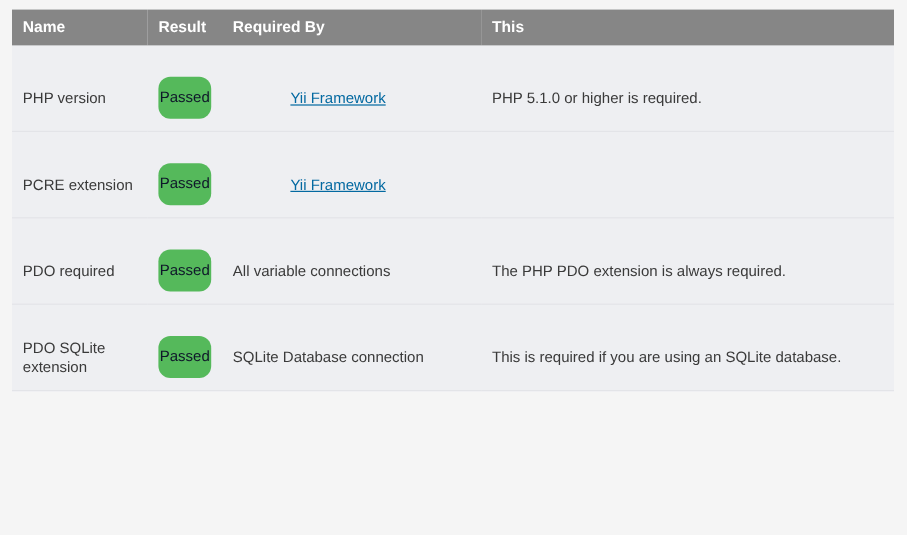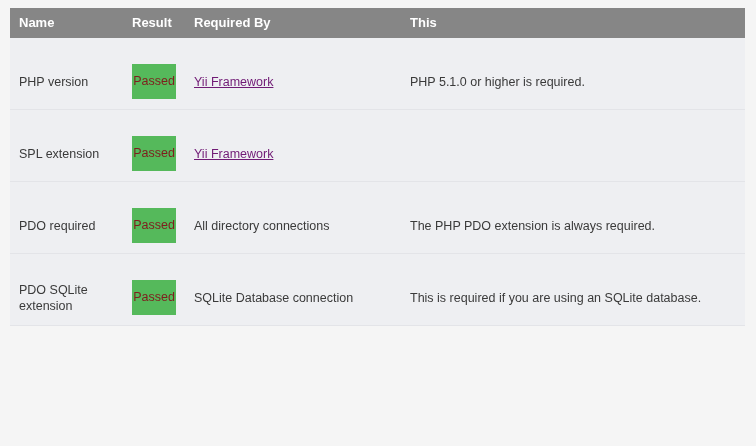--- a/index.html
+++ b/index.html
@@ -88,26 +88,28 @@
     justify-content: center;
     width: 100%;
     min-height: 100%;
     box-sizing: border-box;
     padding: 9px 0 10px 0;
     font-size: 12.5px;
     line-height: 16px;
   }
   .result-fill.passed {
     background: #55b95b;
-    color: #7f1d1d;
+    color: #0f172a;
+    border-radius: 10px;
   }
 
   td.cell-required a.req-link {
-    color: #701a75;
+    color: #0369a1;
     text-decoration: underline;
+    margin-left: 48px;
   }
   td.cell-required .req-plain {
     color: #3a3a3a;
   }
 
   td.cell-memo {
     color: #3a3a3a;
     padding-right: 12px;
   }
 </style>
@@ -133,33 +135,33 @@
     <tbody id="table-body">
         <tr>
           <td class="cell-name">PHP version</td>
           <td class="cell-result">
             <div class="result-fill passed">Passed</div>
           </td>
           <td class="cell-required"><a class="req-link" href="#">Yii Framework</a></td>
           <td class="cell-memo">PHP 5.1.0 or higher is required.</td>
         </tr>
         <tr>
-          <td class="cell-name">SPL extension</td>
+          <td class="cell-name">PCRE extension</td>
           <td class="cell-result">
             <div class="result-fill passed">Passed</div>
           </td>
           <td class="cell-required"><a class="req-link" href="#">Yii Framework</a></td>
           <td class="cell-memo"></td>
         </tr>
         <tr>
           <td class="cell-name">PDO required</td>
           <td class="cell-result">
             <div class="result-fill passed">Passed</div>
           </td>
-          <td class="cell-required"><span class="req-plain">All directory connections</span></td>
+          <td class="cell-required"><span class="req-plain">All variable connections</span></td>
           <td class="cell-memo">The PHP PDO extension is always required.</td>
         </tr>
         <tr>
           <td class="cell-name">PDO SQLite extension</td>
           <td class="cell-result">
             <div class="result-fill passed">Passed</div>
           </td>
           <td class="cell-required"><span class="req-plain">SQLite Database connection</span></td>
           <td class="cell-memo">This is required if you are using an SQLite database.</td>
         </tr>

